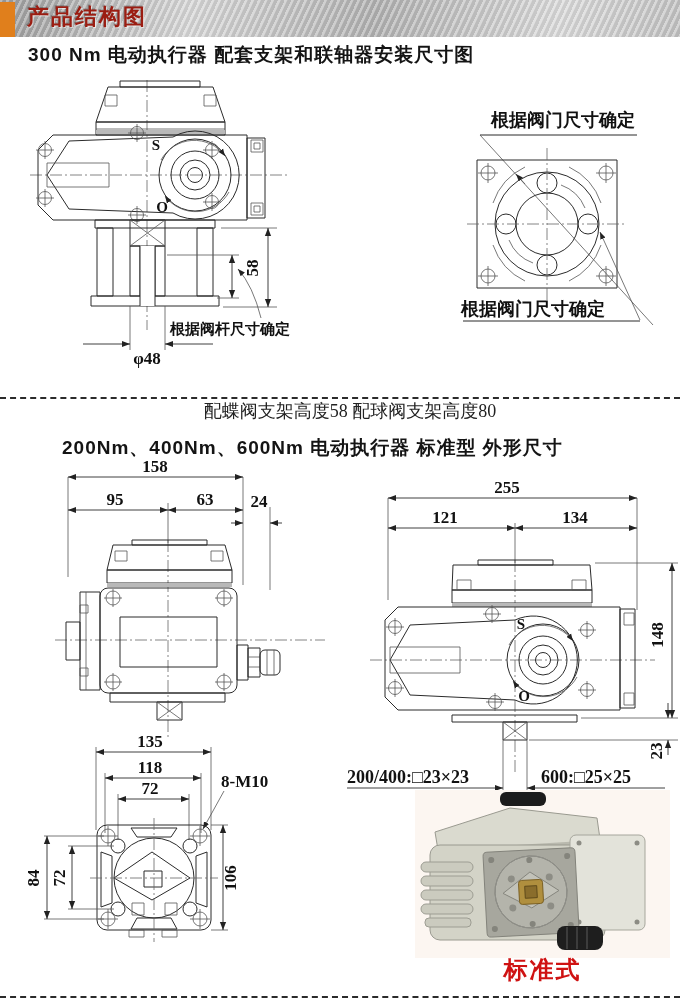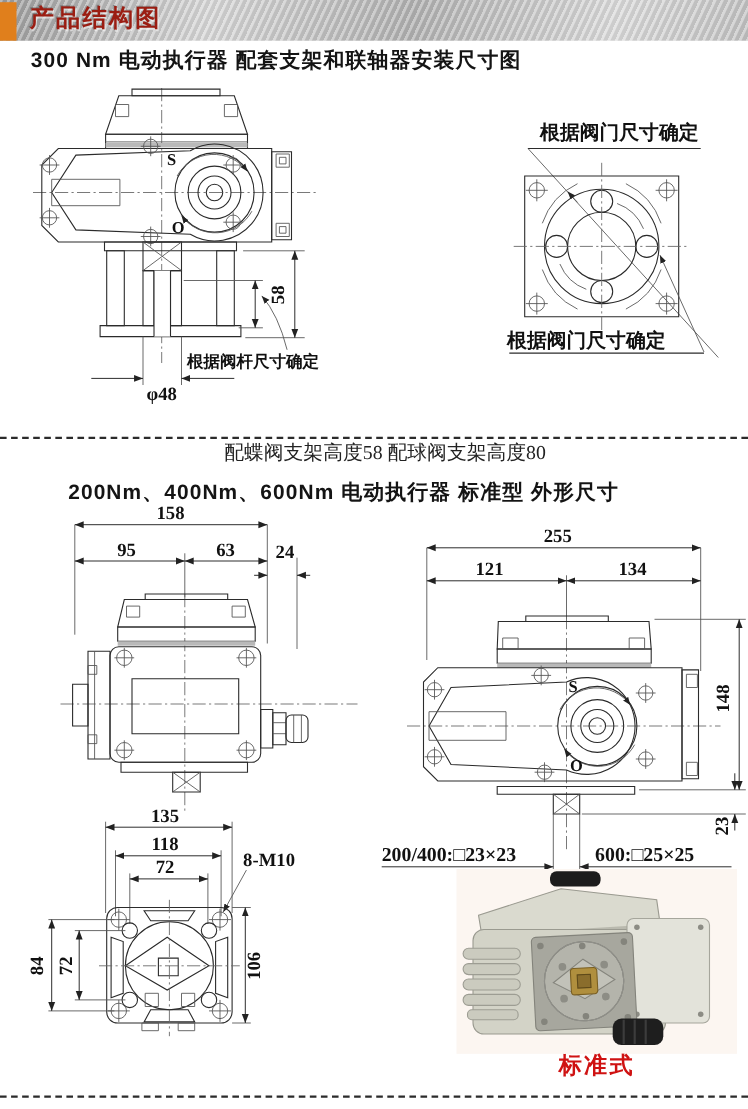--- a/index.html
+++ b/index.html
@@ -26,21 +26,21 @@
   svg line,svg path,svg rect,svg circle,svg polygon,svg polyline{vector-effect:non-scaling-stroke;}
   .ln{stroke:#2b2b2b;stroke-width:1;fill:none;}
   .thin{stroke:#555;stroke-width:.8;fill:none;}
   .cl{stroke:#666;stroke-width:.8;fill:none;stroke-dasharray:12 3 2 3;}
   .dim{stroke:#2b2b2b;stroke-width:.9;fill:none;}
   .dtxt{font-family:"Liberation Serif","DejaVu Serif",serif;font-size:17px;fill:#111;}
   .dtxt-s{font-family:"Liberation Serif","DejaVu Serif",serif;font-size:15px;fill:#111;}
   .dtxt-l{font-family:"Liberation Serif","DejaVu Serif",serif;font-size:18px;fill:#111;}
   .photo-wrap{position:absolute;left:415px;top:790px;width:255px;height:168px;background:#fcf6f1;}
   .photo-caption{position:absolute;left:445px;top:954px;width:195px;text-align:center;
-    font-size:21px;font-weight:bold;color:#cf1212;letter-spacing:2px;}
+    font-size:24px;font-weight:bold;color:#cf1212;letter-spacing:2px;}
 </style>
 </head>
 <body>
 
 <div class="banner">
   <div class="banner-tab"></div>
 </div>
 <div class="banner-title">产品结构图</div>
 
 <div class="sec-title t1">300 Nm 电动执行器  配套支架和联轴器安装尺寸图</div>

